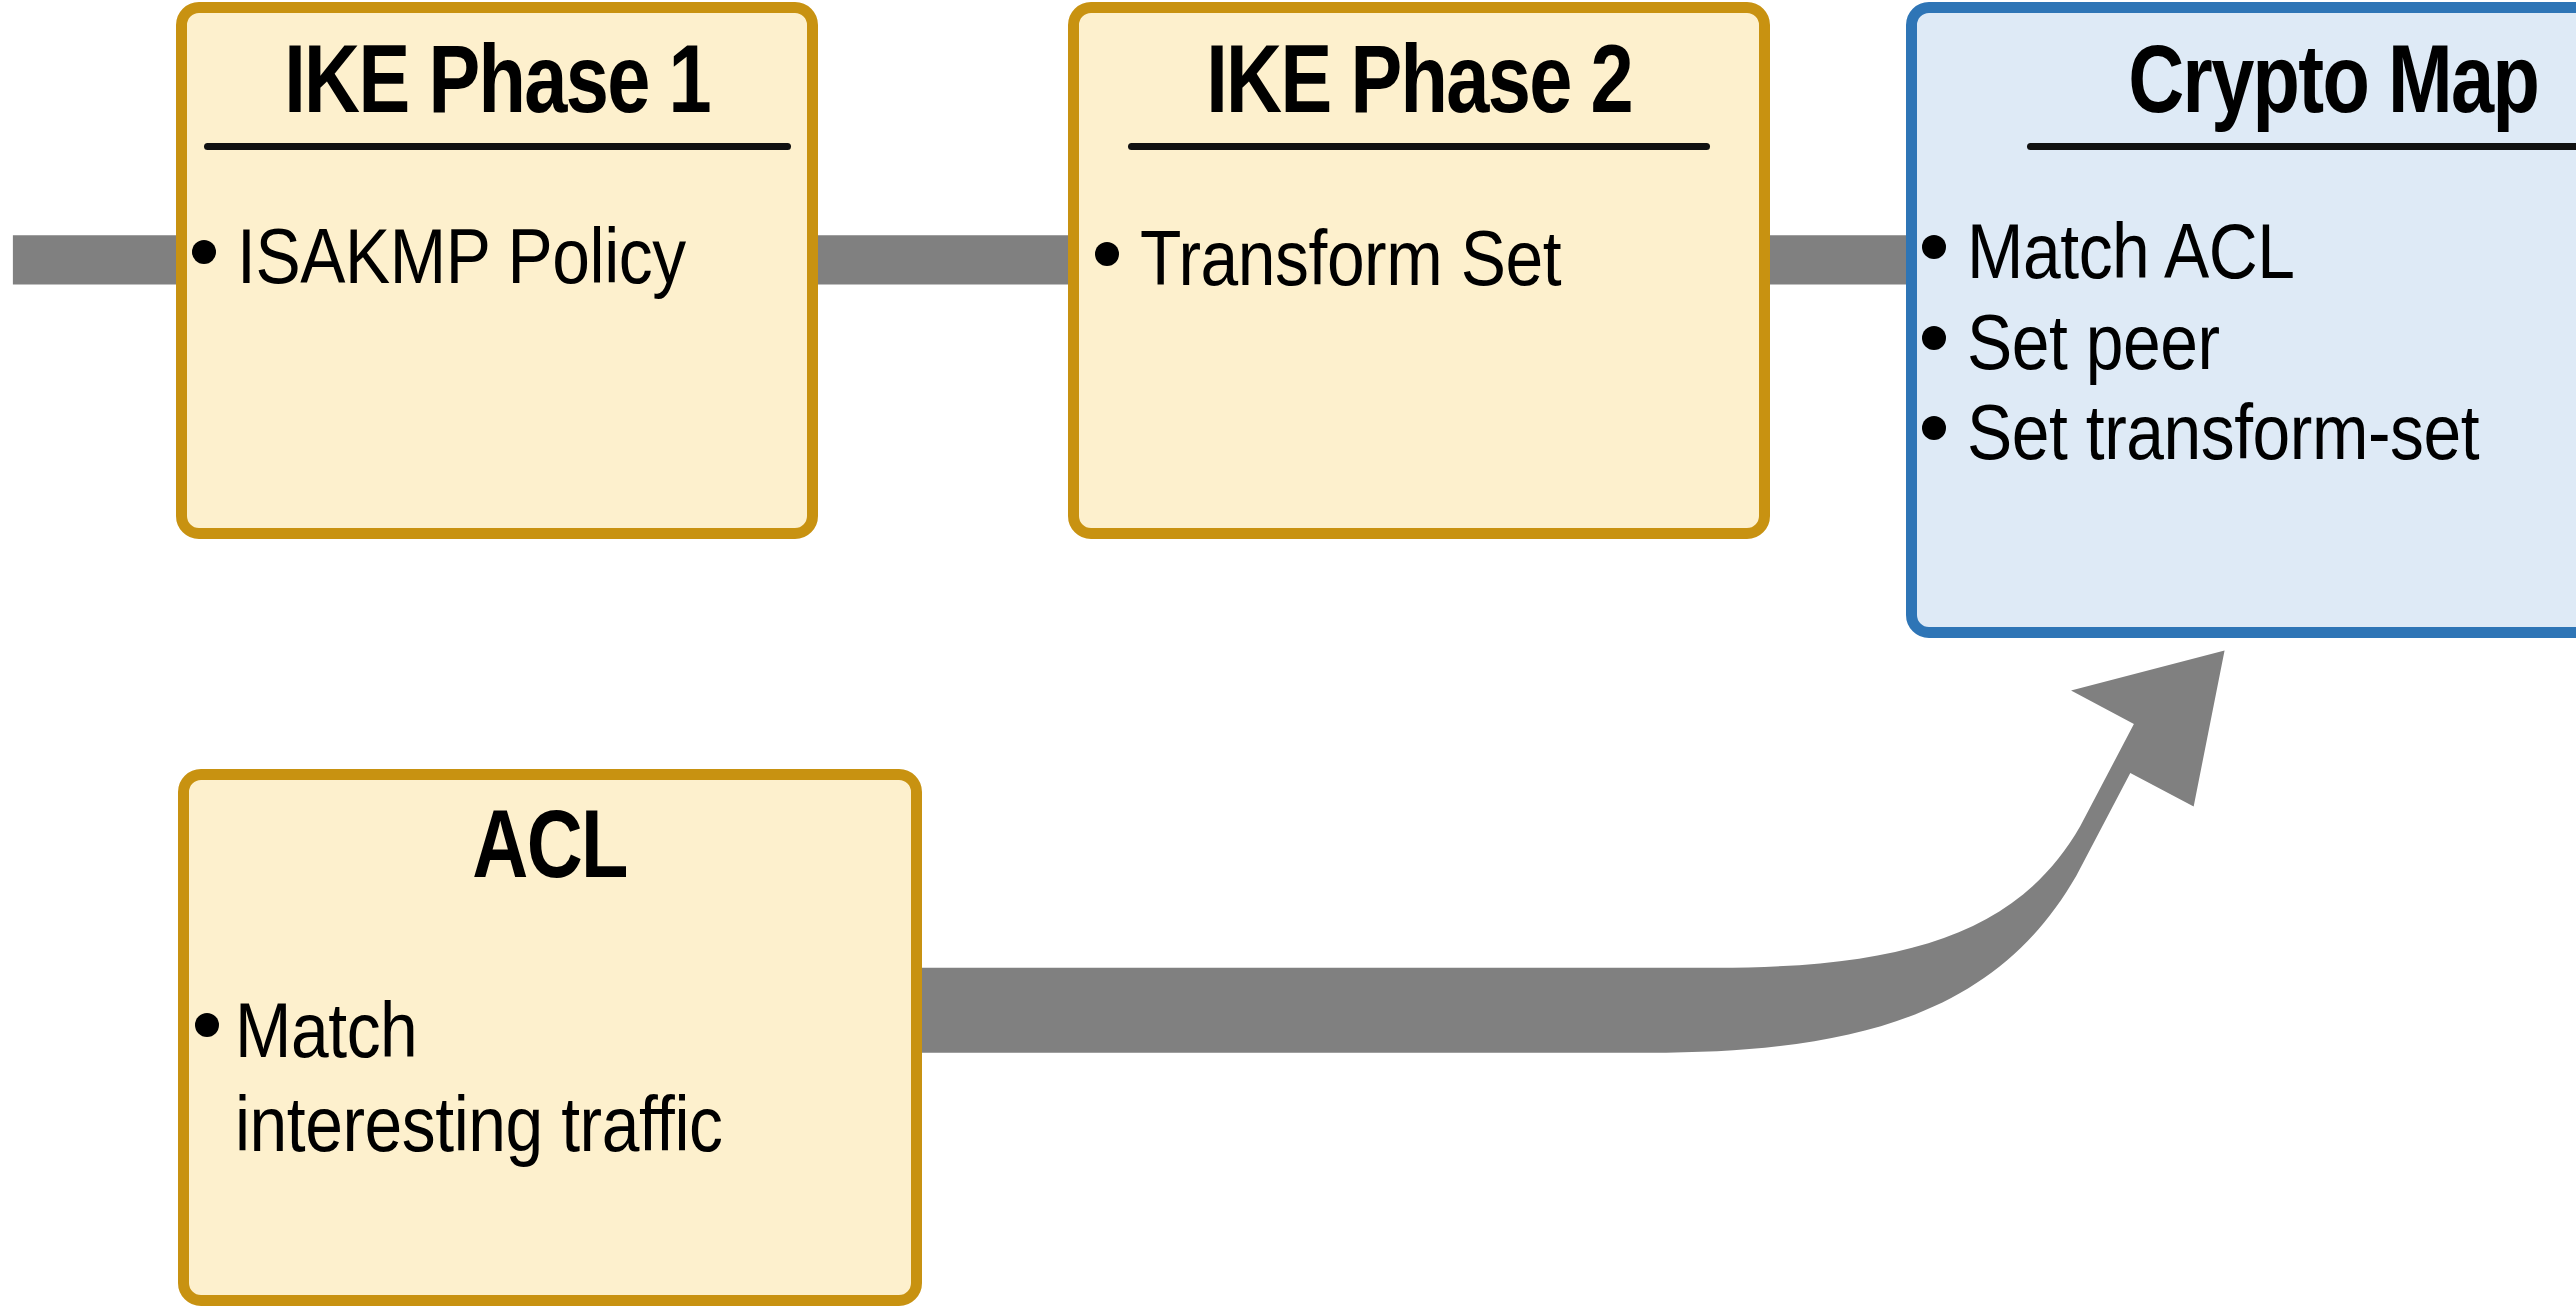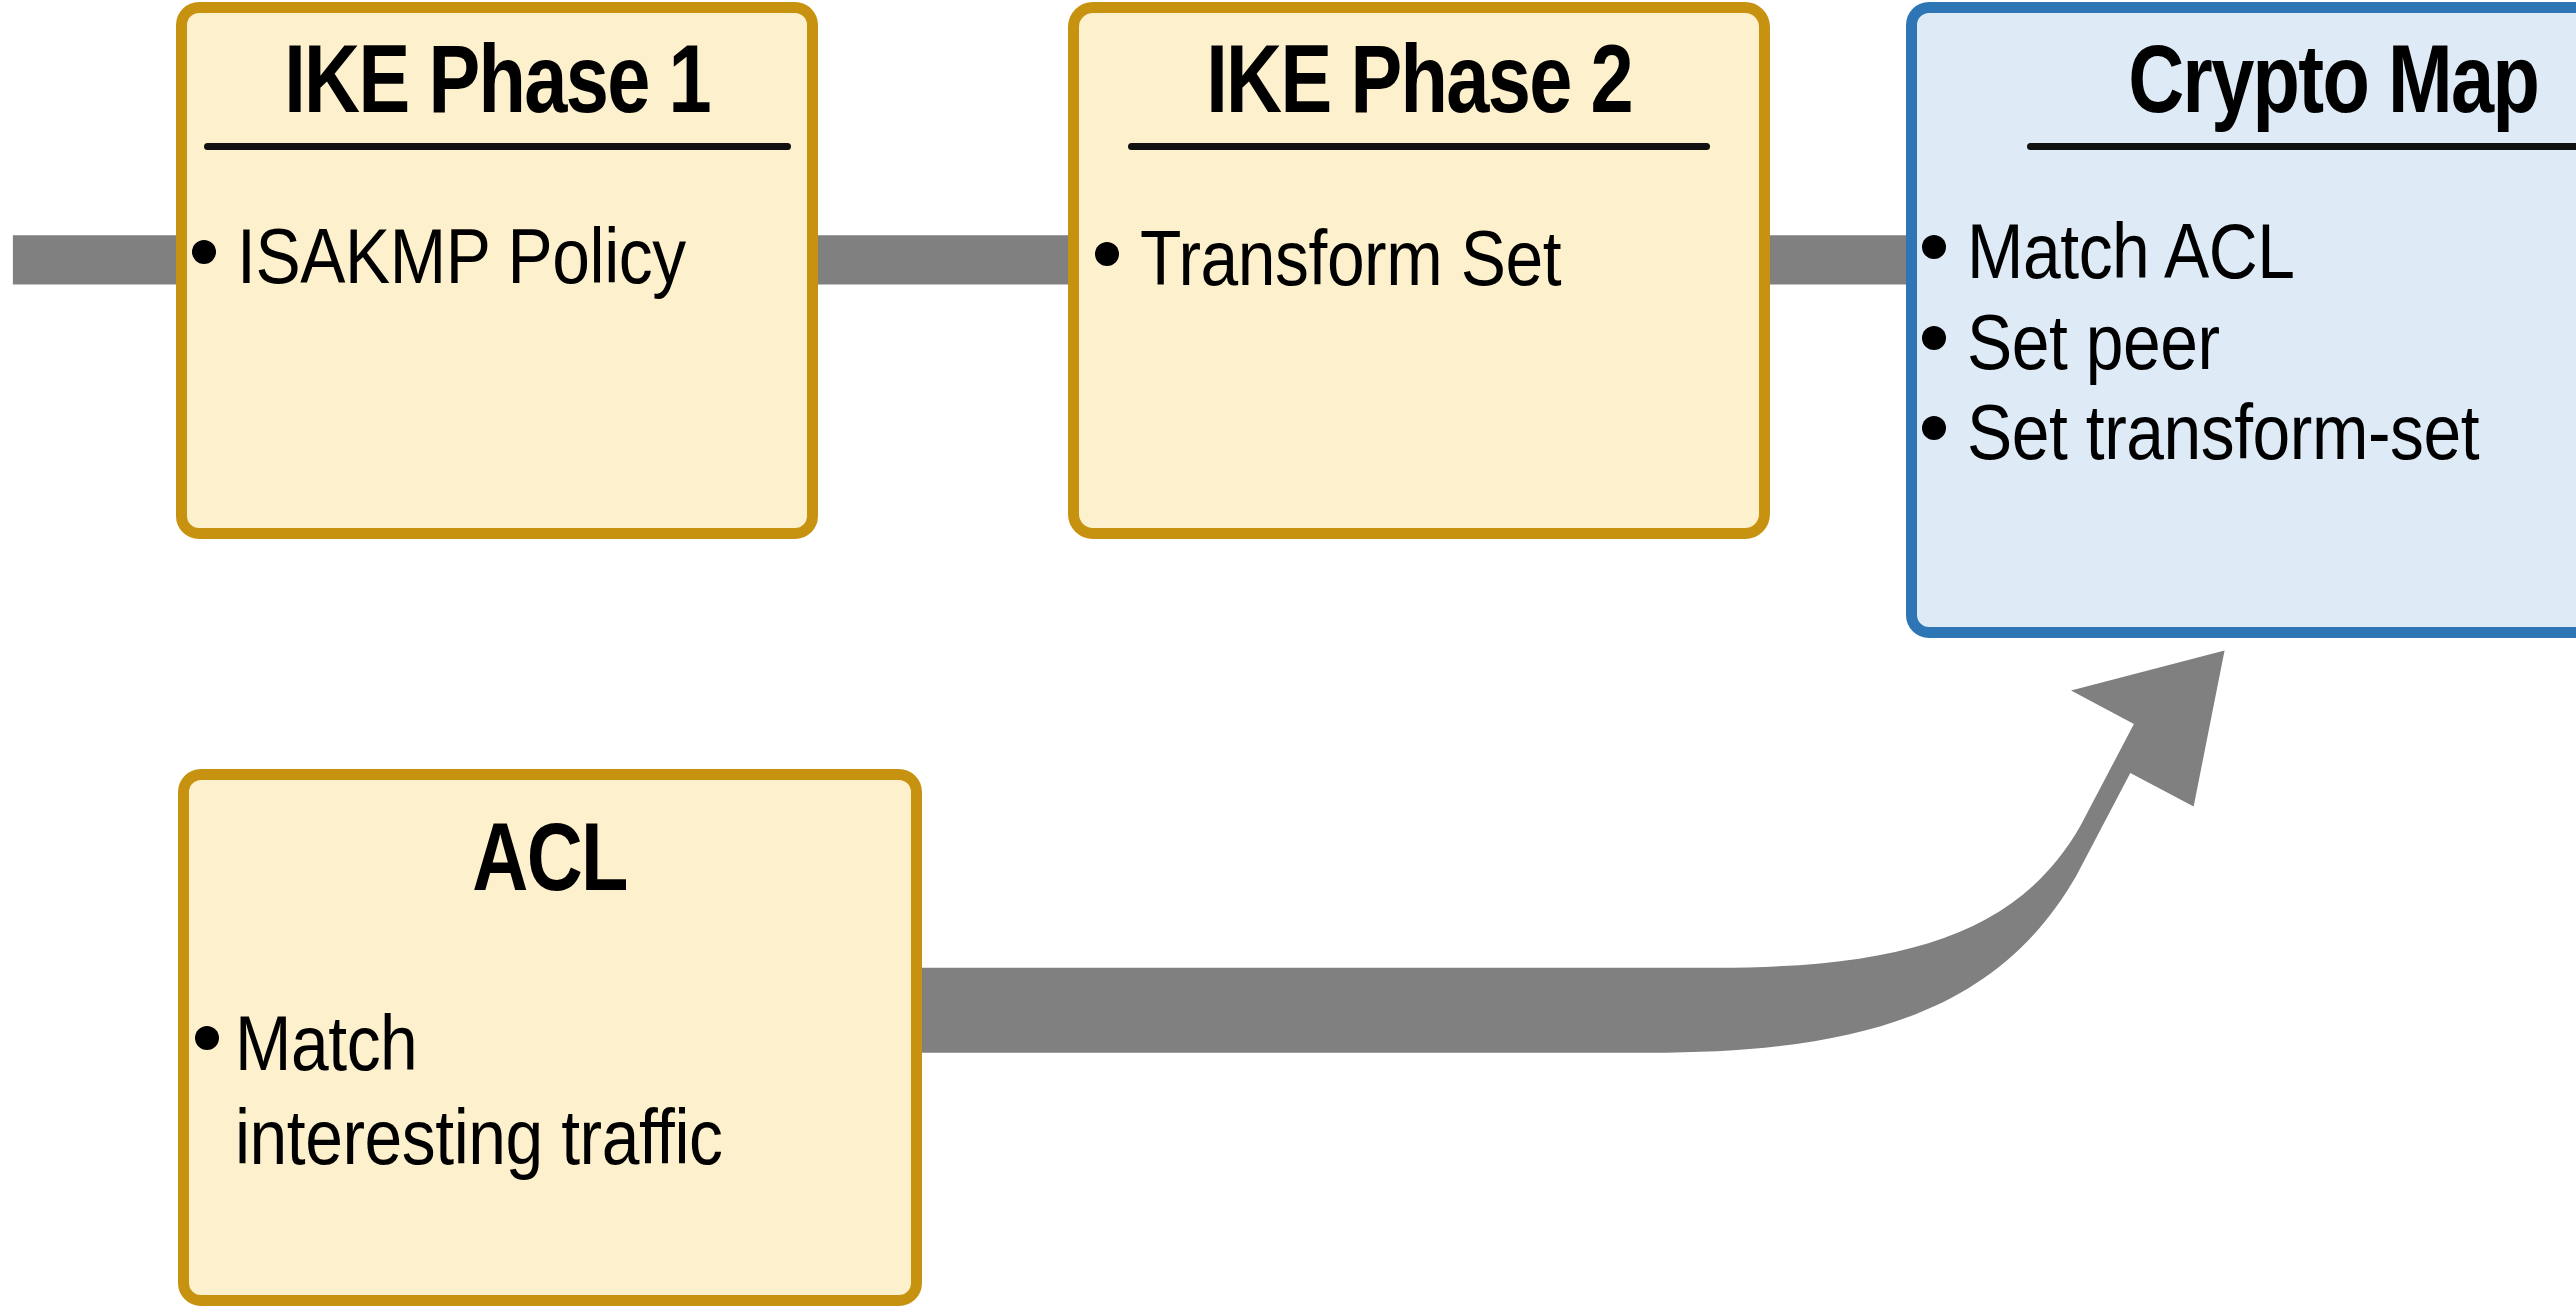--- a/index.html
+++ b/index.html
@@ -81,35 +81,35 @@
     flex: 1 1 auto;
     transform: scaleX(0.88);
     transform-origin: left top;
     white-space: pre-line;
   }
 
   
   #node-ike1  { left: 176px;  top: 1.5px;    width: 642px; height: 537px;
                 border-color: #C89211; background: #FDF0CD; }
   #node-ike2  { left: 1068px; top: 1.5px;    width: 702px; height: 537px;
-                border-color: #C89211; background: #FDF0CD; border-radius: 25px; }
+                border-color: #C89211; background: #FDF0CD; }
   #node-crypto{ left: 1906px; top: 1.5px;    width: 854px; height: 636px;
                 border-color: #2E75B6; background: #DEEAF6; }
   #node-acl   { left: 178px;  top: 769px; width: 744px; height: 537px;
                 border-color: #C89211; background: #FDF0CD; }
 
   #node-ike1  .title-rule { width: 587px; }
   #node-ike2  .title-rule { width: 582px; }
   #node-crypto .title-rule{ width: 613px; }
 
   #node-ike1  .bullets { margin-top: 61px; padding-left: 5px; }
   #node-ike2  .bullets { margin-top: 63px; padding-left: 16px; }
   #node-crypto .bullets{ margin-top: 56px; padding-left: 5.2px; }
 
-  #node-acl .node-title-wrap { padding-top: 26px; text-decoration: underline; }
+  #node-acl .node-title-wrap { padding-top: 13px; text-decoration: underline; }
   #node-acl .bullets { margin-top: 89px; padding-left: 6.2px; }
   #node-acl .bullet-item { line-height: 1.22; }
   #node-acl .bullet-dot { margin-right: 15.5px; }
 </style>
 </head>
 <body>
 
 <div id="canvas">
 
   <svg class="flow-arrow-svg" viewBox="0 0 7935 2540">

